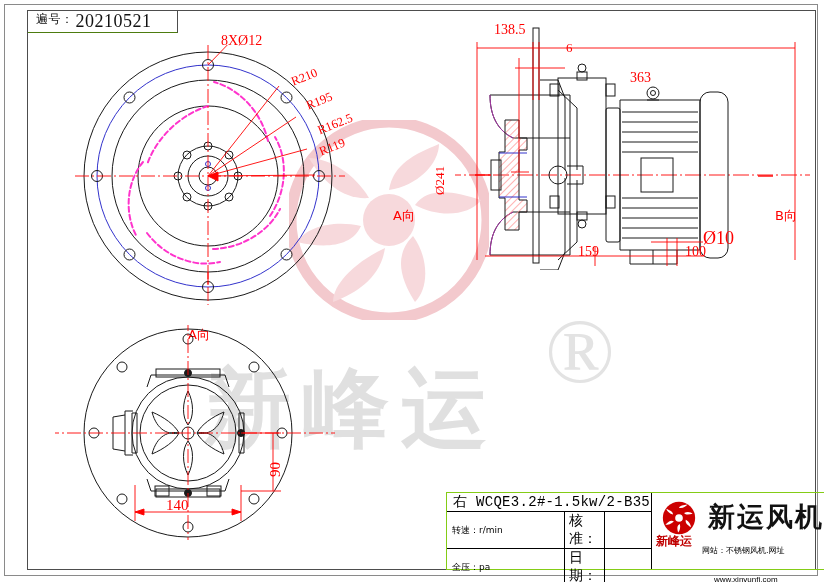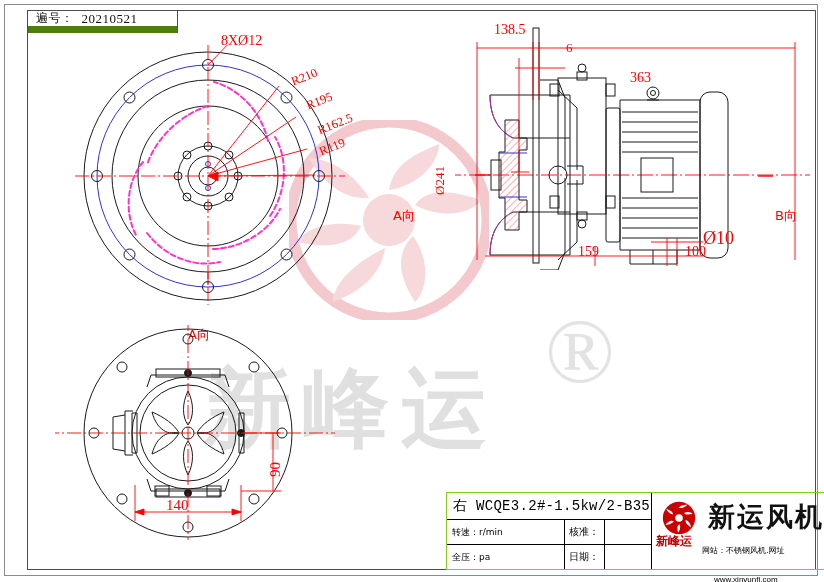--- a/index.html
+++ b/index.html
@@ -8,22 +8,22 @@
   #sheet{position:relative;width:824px;height:582px;background:#ffffff;}
 
   
   .frame-outer{position:absolute;left:4px;top:4px;width:814px;height:572px;
                border:1px solid #8a8a8a;box-sizing:border-box;}
   .frame-inner{position:absolute;left:27px;top:10px;width:789px;height:560px;
                border:1px solid #4d4d4d;box-sizing:border-box;}
 
   
   .code-box{position:absolute;left:28px;top:11px;width:150px;height:22px;
-            border-right:1px solid #4d4d4d;border-bottom:7px solid #4d7c0f;
-            box-sizing:border-box;display:flex;align-items:center;
+            border-right:1px solid #4d4d4d;border-bottom:1px solid #4d7c0f;
+            box-sizing:border-box;display:flex;
             padding-left:8px;font-size:13px;color:#111;letter-spacing:.5px;}
 
   
   .wm{position:absolute;pointer-events:none;}
   .wm-fan{left:289px;top:120px;width:200px;height:200px;opacity:1;}
   .wm-reg{left:545px;top:305px;font-size:92px;color:#e3e3e3;
           font-family:"Liberation Serif",serif;line-height:1;}
   .wm-text{left:205px;top:365px;font-size:86px;color:#e0e0e0;
            font-family:"DejaVu Sans",sans-serif;font-weight:700;
            letter-spacing:12px;line-height:1;white-space:nowrap;}
@@ -51,21 +51,21 @@
             display:flex;align-items:center;padding-left:6px;
             font-size:14px;font-family:"Liberation Mono","DejaVu Sans Mono",monospace;
             letter-spacing:.3px;color:#000;white-space:nowrap;}
   .tb-rows{flex:1;display:flex;flex-direction:column;}
   .tb-row{flex:1;display:flex;border-bottom:1px solid #000;box-sizing:border-box;}
   .tb-row:last-child{border-bottom:none;}
   .tb-c1{width:118px;border-right:1px solid #000;box-sizing:border-box;
          display:flex;align-items:center;padding-left:5px;font-size:9px;
          font-family:"DejaVu Sans",sans-serif;color:#000;}
   .tb-c2{width:40px;border-right:1px solid #000;box-sizing:border-box;
-         display:flex;align-items:center;padding-left:4px;font-size:10px;
+         display:flex;align-items:center;padding-left:4px;font-size:14px;
          font-family:"DejaVu Sans",sans-serif;color:#000;}
   .tb-c3{flex:1;}
   .tb-right{flex:1;position:relative;}
   .logo-mark{position:absolute;left:10px;top:8px;width:34px;height:34px;}
   .logo-sub{position:absolute;left:4px;top:40px;font-size:12px;font-weight:700;
             color:#c00000;font-family:"DejaVu Sans",sans-serif;letter-spacing:0px;}
   .logo-main{position:absolute;left:56px;top:6px;font-size:27px;font-weight:700;
              color:#111;font-family:"DejaVu Sans",sans-serif;letter-spacing:2px;}
   .logo-web1{position:absolute;left:50px;top:52px;font-size:8px;color:#000;
              font-family:"DejaVu Sans",sans-serif;}
@@ -75,21 +75,21 @@
 </head>
 <body>
 
 <div id="sheet">
 
   <div class="frame-outer"></div>
   <div class="frame-inner"></div>
 
   <div class="code-box">
     <span class="cn" style="font-size:12px;">遍号：</span>
-    <span style="font-family:'Liberation Serif',serif;font-size:13px;margin-left:8px;">20210521</span>
+    <span style="font-family:'Liberation Serif',serif;font-size:18px;margin-left:2px;">20210521</span>
   </div>
 
   <svg class="wm wm-fan" viewBox="0 0 200 200">
     <circle cx="100" cy="100" r="98" fill="none" stroke="#f3c9cd" stroke-width="11"></circle>
     <circle cx="100" cy="100" r="26" fill="#f7d9dc"></circle>
     <g fill="#f7d9dc">
       <path d="M100 70 C128 66 150 44 150 24 C126 34 104 44 100 70 Z"></path>
       <path d="M126 85 C150 98 180 96 192 80 C166 72 140 66 126 85 Z"></path>
       <path d="M124 116 C140 138 140 168 126 182 C112 160 104 136 124 116 Z"></path>
       <path d="M96 128 C70 140 44 162 44 182 C70 172 92 156 96 128 Z"></path>

